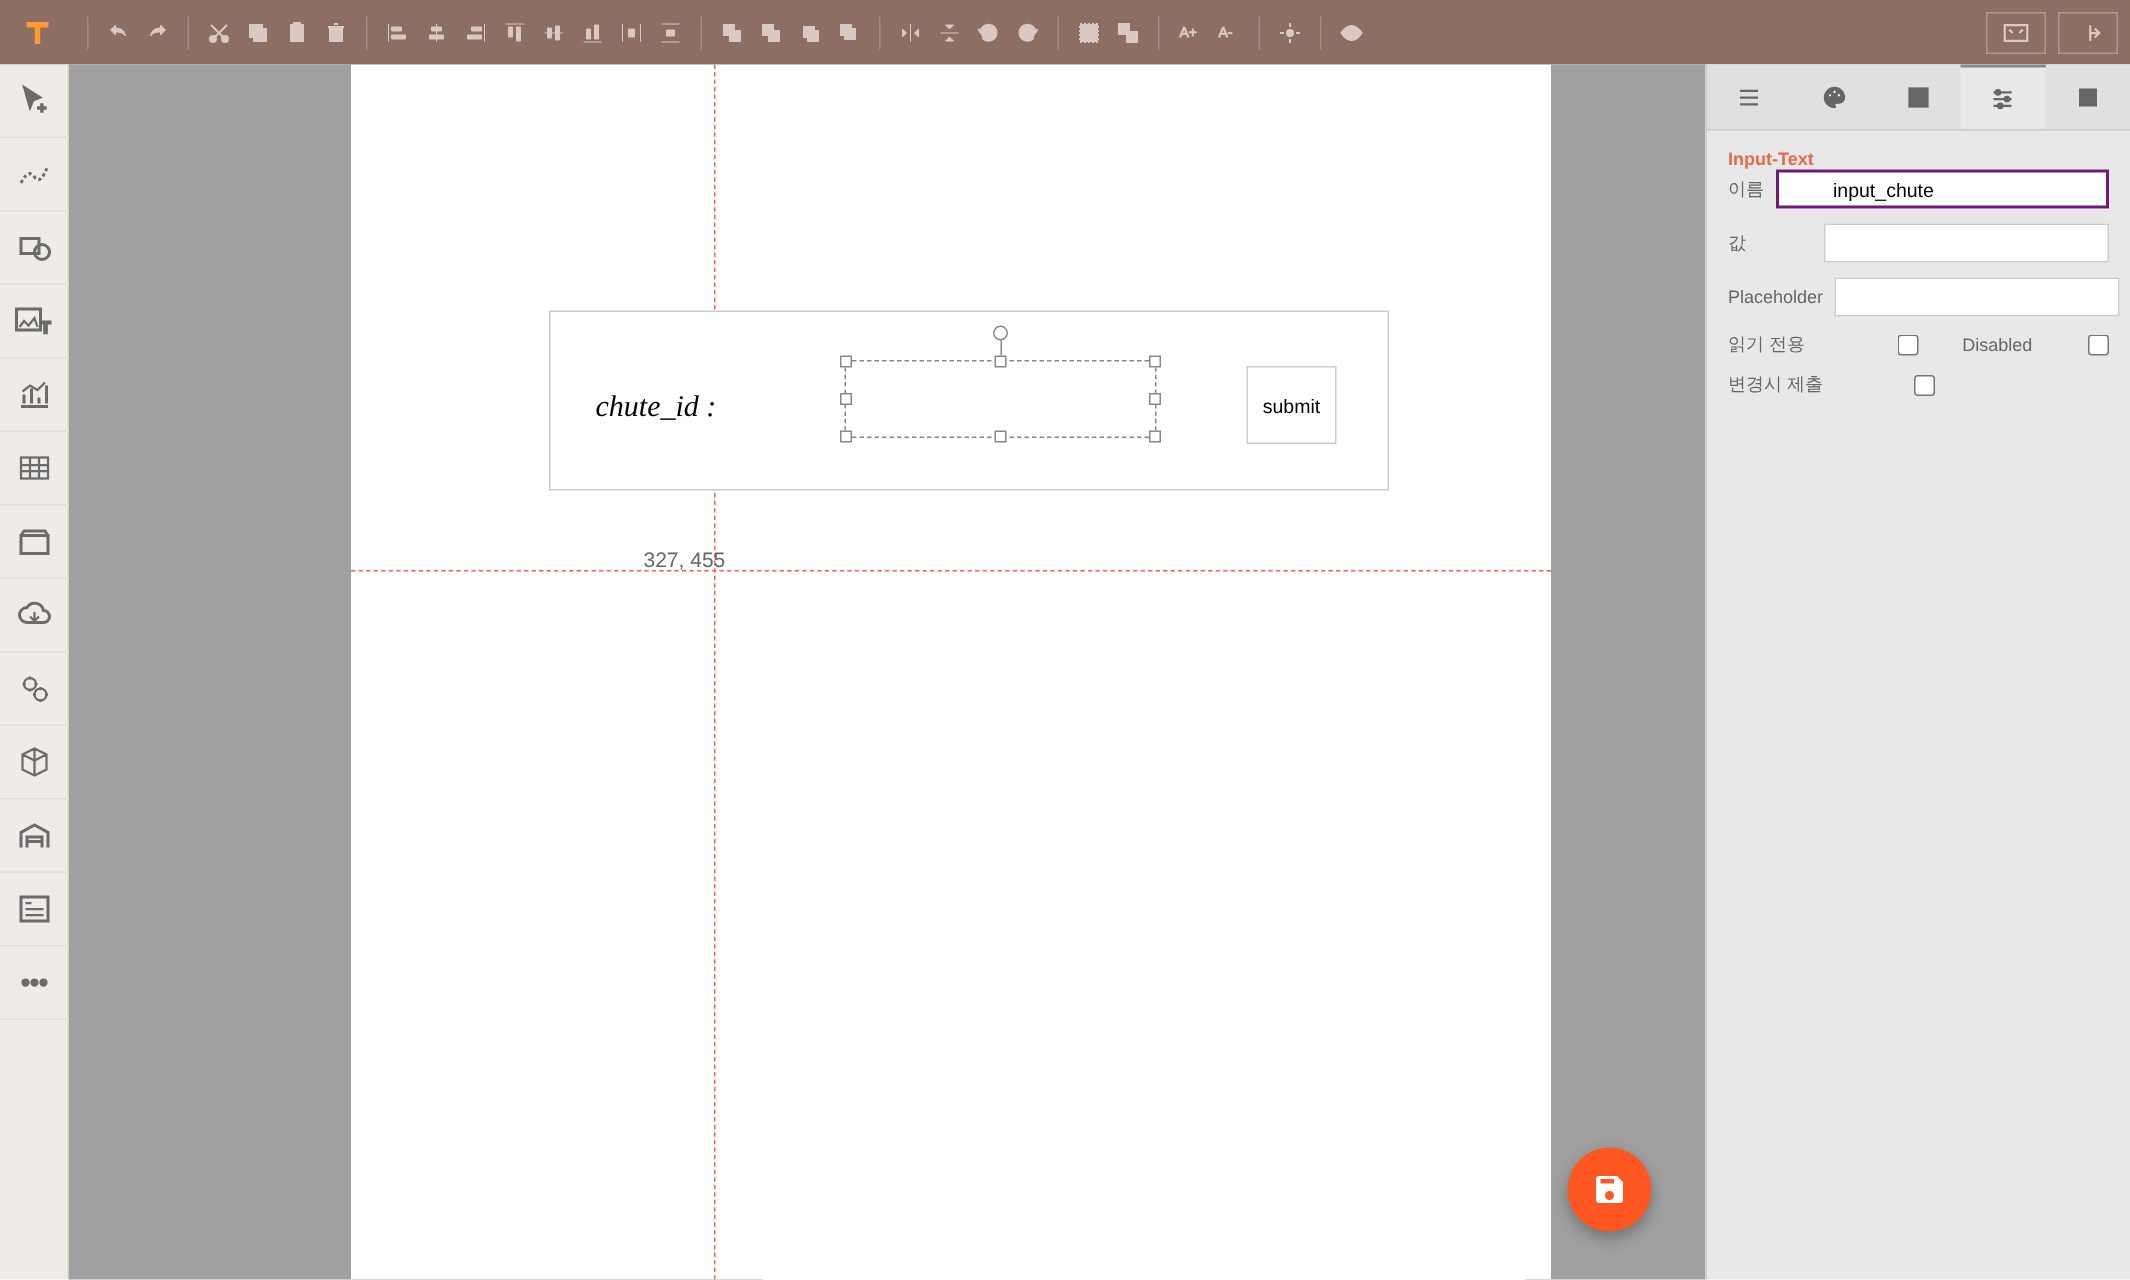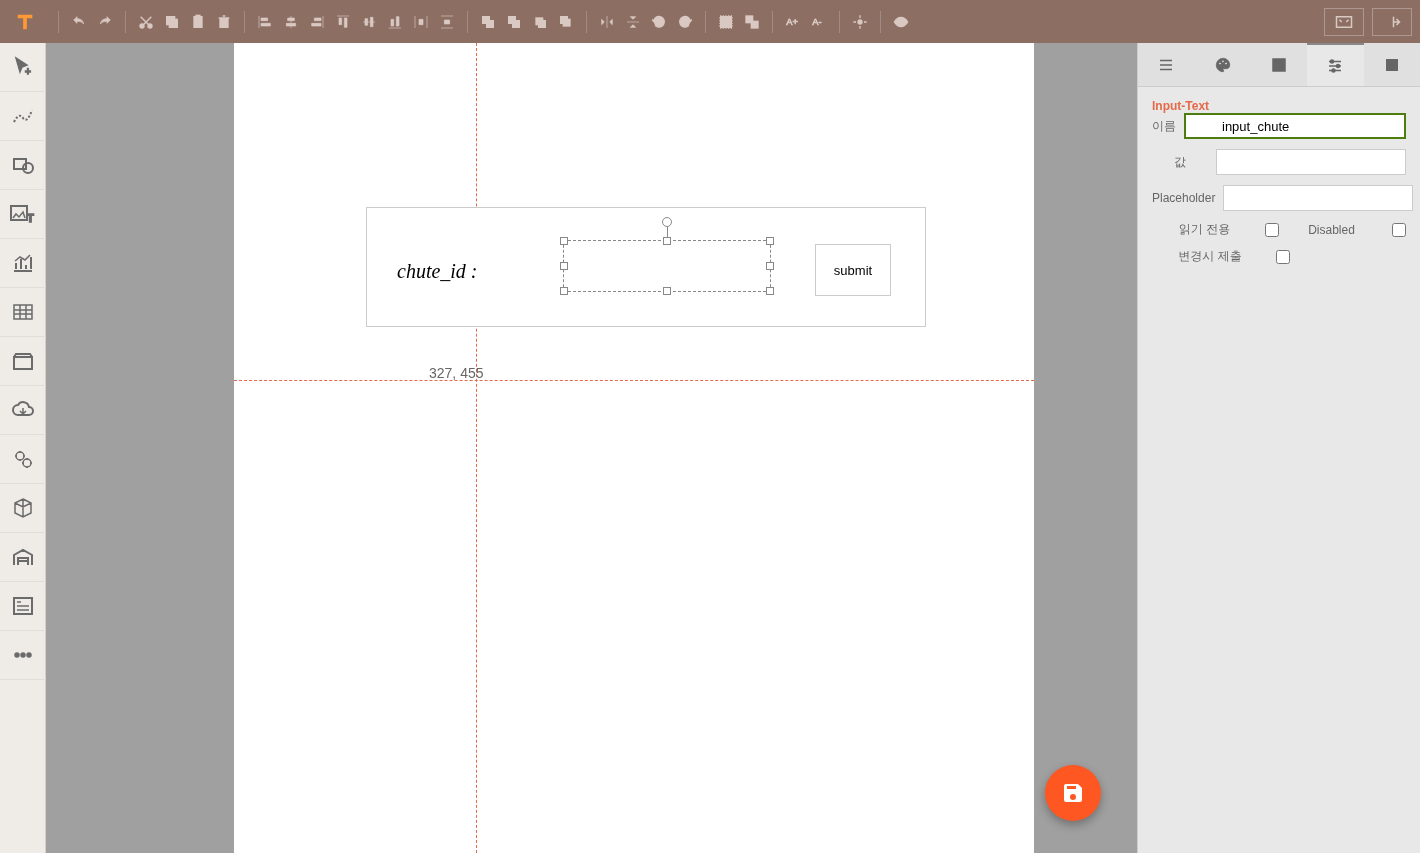--- a/index.html
+++ b/index.html
@@ -49,23 +49,23 @@
 
 
 .right-panel { position: absolute; right: 0; top: 43px; width: 283px; bottom: 0; background: #e8e8e8; border-left: 1px solid #ccc; }
 .panel-tabs { display: flex; height: 44px; background: #e0e0e0; border-bottom: 1px solid #ccc; }
 .panel-tab { flex: 1; display: flex; align-items: center; justify-content: center; cursor: pointer; }
 .panel-tab.active { background: #e8e8e8; border-top: 2px solid #888; }
 .panel-tab svg { stroke: #666; fill: #666; }
 .panel-content { padding: 12px 14px; }
 .panel-title { color: #e56a4a; font-weight: bold; font-size: 12px; margin-bottom: 0; }
 .prop-row { display: flex; align-items: center; margin-bottom: 10px; }
-.prop-label { width: 86px; text-align: center; font-size: 12px; color: #666; padding-right: 8px; }
+.prop-label { width: 86px; text-align: left; font-size: 12px; color: #666; padding-right: 8px; }
 .prop-input { flex: 1; height: 26px; border: 1px solid #ccc; background: #fff; padding: 0 6px; font-size: 13px; }
-.prop-input.highlight { border: 2px solid #4d7c0f; padding-left: 36px; }
+.prop-input.highlight { border: 2px solid #701a75; padding-left: 36px; }
 .prop-check { width: 14px; height: 14px; }
 .check-row { display: flex; align-items: center; margin-bottom: 10px; }
 
 
 .fab { position: absolute; right: 36px; bottom: 32px; width: 56px; height: 56px; border-radius: 50%; background: #ff5722; display: flex; align-items: center; justify-content: center; cursor: pointer; box-shadow: 0 4px 10px rgba(0,0,0,0.3); }
 .fab svg { fill: #fff; }
 </style>
 </head>
 <body>
 
@@ -334,21 +334,21 @@
 </div>
 
 <div class="canvas-wrap">
   <div class="canvas-page">
 
     <div class="guide-v" style="left:242px"></div>
     <div class="guide-h" style="top:337px"></div>
 
     <div class="form-frame" style="left:132px; top:164px; width:560px; height:120px">
       <div class="form-label" style="position:absolute; left:30px; top:52px">chute_id :</div>
-      <div class="submit-btn" style="position:absolute; right:34px; top:36px; width:76px; height:52px">submit</div>
+      <div class="submit-btn" style="position:absolute; right:34px; top:36px; width:60px; height:52px">submit</div>
     </div>
 
     <div class="selected-box" style="left:329px; top:197px; width:208px; height:52px">
       <div class="rotation-line" style="top:-18px; height:18px"></div>
       <div class="rotation-handle" style="top:-24px"></div>
       <div class="handle" style="left:-4px; top:-4px"></div>
       <div class="handle" style="left:50%; top:-4px; transform:translateX(-50%)"></div>
       <div class="handle" style="right:-4px; top:-4px"></div>
       <div class="handle" style="left:-4px; top:50%; transform:translateY(-50%)"></div>
       <div class="handle" style="right:-4px; top:50%; transform:translateY(-50%)"></div>

